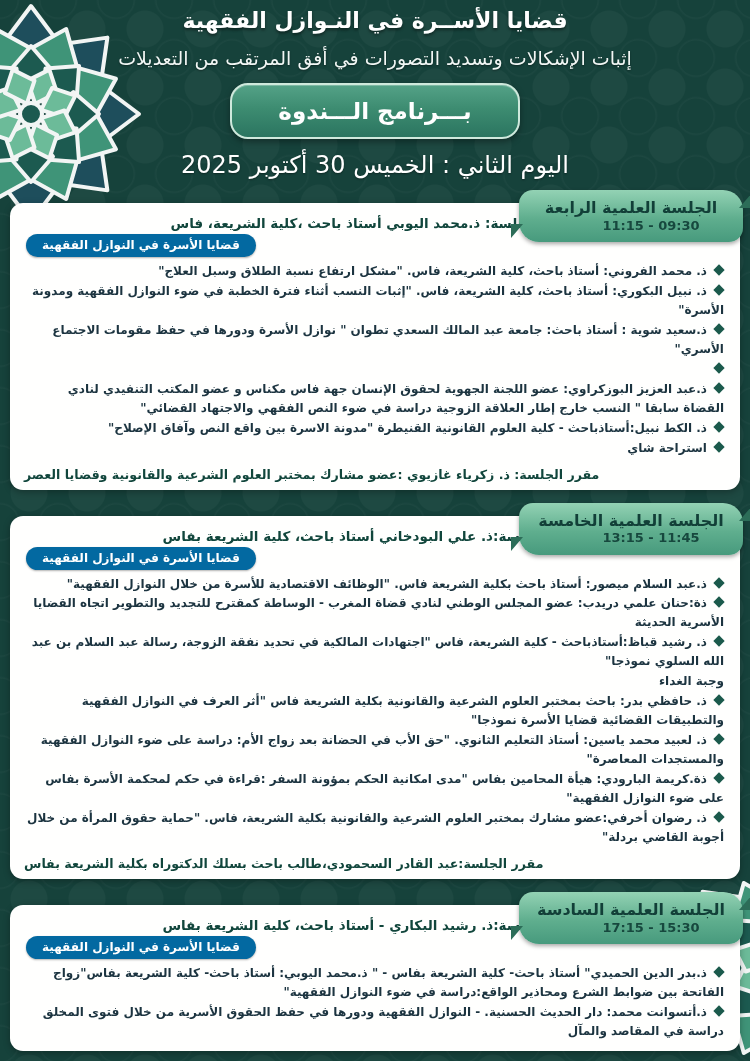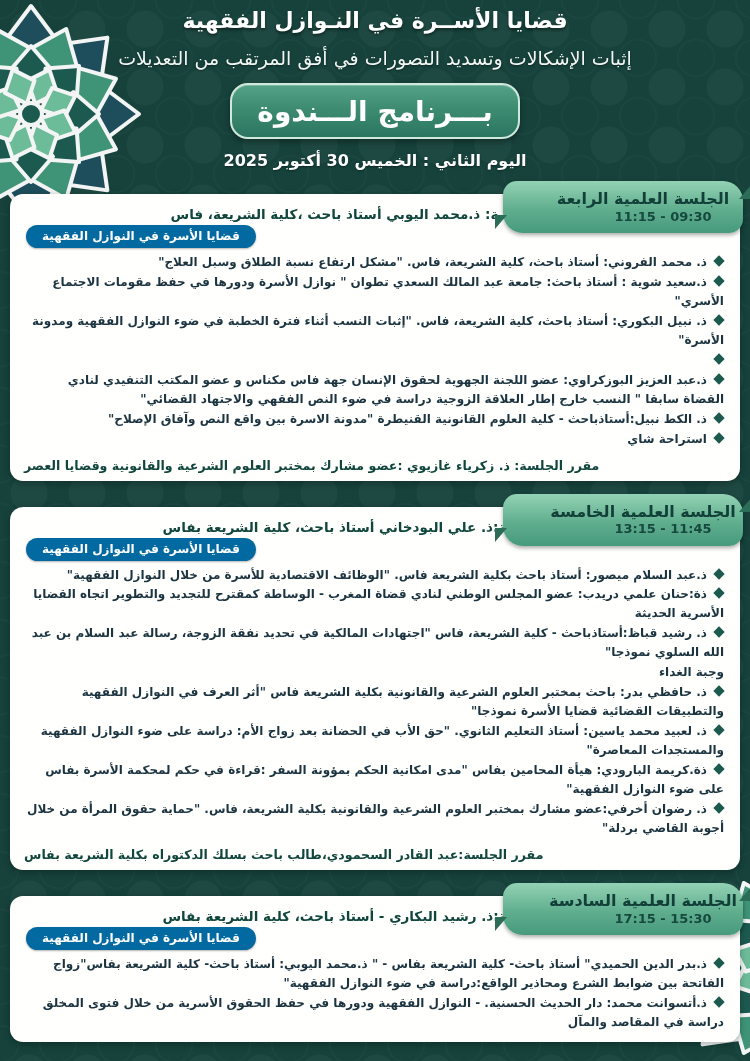--- a/index.html
+++ b/index.html
@@ -23,37 +23,36 @@
   }
   .subtitle{
     margin-top:14px;font-size:19px;font-weight:normal;color:#f2f7f5;
     text-shadow:0 1px 2px rgba(0,0,0,0.4);
   }
   .program-banner{
     width:286px;height:52px;margin:14px auto 0;display:flex;align-items:center;justify-content:center;
     background:linear-gradient(180deg,#54a287 0%,#3d8c71 45%,#2b7560 100%);
     border:2px solid #cfe9dc;border-radius:18px;
     box-shadow:0 3px 6px rgba(0,0,0,0.35), inset 0 1px 0 rgba(255,255,255,0.25);
-    color:#fff;font-size:28px;font-weight:bold;
-  }
-  .day-line{margin-top:12px;font-size:16px;font-weight:bold;color:#fff;text-shadow:0 1px 2px rgba(0,0,0,0.4);}
+    color:#fff;font-size:23px;font-weight:bold;
+  }
+  .day-line{margin-top:12px;font-size:24px;font-weight:normal;color:#fff;text-shadow:0 1px 2px rgba(0,0,0,0.4);}
   .cards{position:relative;z-index:2;}
   .card{
     position:relative;margin:26px 10px 0;background:#fffffe;border-radius:13px;
     padding:8px 12px 7px;box-shadow:0 2px 7px rgba(0,0,0,0.3);
     direction:rtl;
   }
   .card:first-child{margin-top:24px;}
   .ribbon{
-    position:absolute;top:-13px;right:-3px;width:200px;height:52px;z-index:3;
+    position:absolute;top:-13px;right:-3px;width:224px;height:52px;z-index:3;
     background:linear-gradient(180deg,#93d2b4 0%,#5fae8e 55%,#479a7d 100%);
     border-radius:14px 20px 14px 20px;
     display:flex;flex-direction:column;align-items:center;justify-content:center;
     box-shadow:0 2px 4px rgba(0,0,0,0.35);
-    padding-left:40px;
   }
   .ribbon::before{
     content:"";position:absolute;right:-8px;top:4px;width:0;height:0;
     border-style:solid;border-width:0 0 14px 12px;
     border-color:transparent transparent #2c6d58 transparent;
   }
   .ribbon::after{
     content:"";position:absolute;left:-8px;bottom:4px;width:0;height:0;
     border-style:solid;border-width:14px 12px 0 0;
     border-color:#2c6d58 transparent transparent transparent;
@@ -172,22 +171,22 @@
 
   <div class="card">
     <div class="ribbon">
       <div class="ribbon-title">الجلسة العلمية الرابعة</div>
       <div class="ribbon-time" dir="ltr">11:15 - 09:30</div>
     </div>
     <div class="chair">رئيس الجلسة: ذ.محمد اليوبي أستاذ باحث ،كلية الشريعة، فاس</div>
     <div class="topic-pill">قضايا الأسرة في النوازل الفقهية</div>
     <div class="items">
         <div class="item"><span class="diamond"></span><span>ذ. محمد الفروني: أستاذ باحث، كلية الشريعة، فاس. "مشكل ارتفاع نسبة الطلاق وسبل العلاج"</span></div>
+        <div class="item"><span class="diamond"></span><span>ذ. نبيل البكوري: أستاذ باحث، كلية الشريعة، فاس. "إثبات النسب أثناء فترة الخطبة في ضوء النوازل الفقهية ومدونة الأسرة"</span></div>
         <div class="item"><span class="diamond"></span><span>ذ.سعيد شوية : أستاذ باحث: جامعة عبد المالك السعدي تطوان " نوازل الأسرة ودورها في حفظ مقومات الاجتماع الأسري"</span></div>
-        <div class="item"><span class="diamond"></span><span>ذ. نبيل البكوري: أستاذ باحث، كلية الشريعة، فاس. "إثبات النسب أثناء فترة الخطبة في ضوء النوازل الفقهية ومدونة الأسرة"</span></div>
         <div class="item"><span class="diamond"></span></div>
         <div class="item"><span class="diamond"></span><span>ذ.عبد العزيز البوزكراوي: عضو اللجنة الجهوية لحقوق الإنسان جهة فاس مكناس و عضو المكتب التنفيدي لنادي القضاة سابقا " النسب خارج إطار العلاقة الزوجية دراسة في ضوء النص الفقهي والاجتهاد القضائي"</span></div>
         <div class="item"><span class="diamond"></span><span>ذ. الكط نبيل:أستاذباحث - كلية العلوم القانونية القنيطرة "مدونة الاسرة بين واقع النص وآفاق الإصلاح"</span></div>
         <div class="item"><span class="diamond"></span><span>استراحة شاي</span></div>
       </div>
     <div class="rapporteur">مقرر الجلسة: ذ. زكرياء غازيوي :عضو مشارك بمختبر العلوم الشرعية والقانونية وقضايا العصر</div>
   </div>
 
   <div class="card">
     <div class="ribbon">

